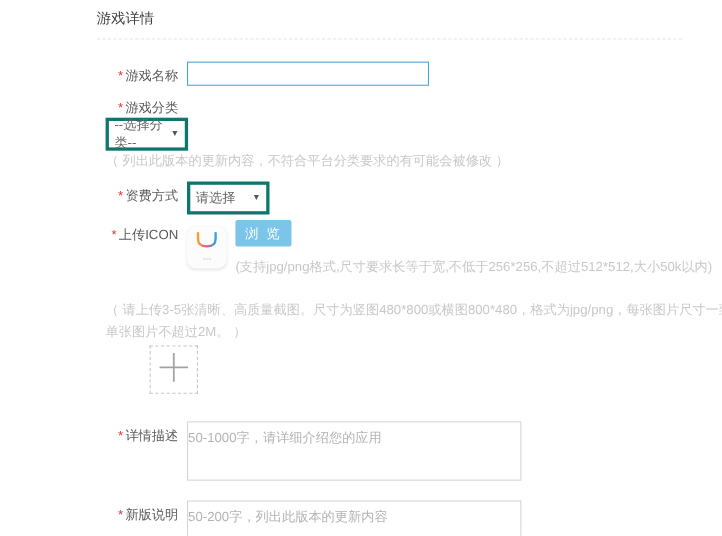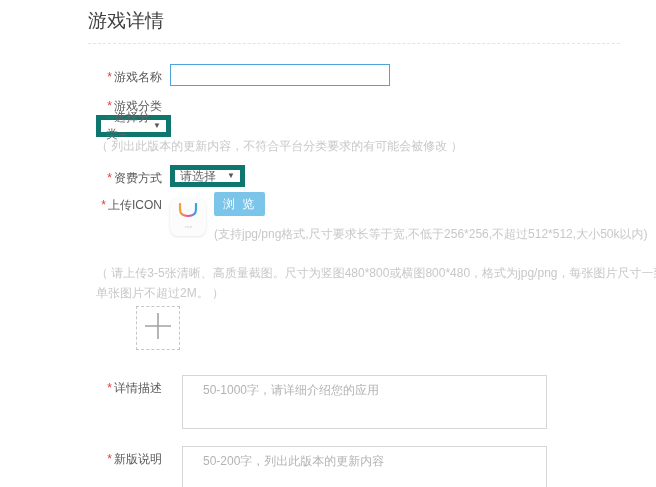--- a/index.html
+++ b/index.html
@@ -2,36 +2,36 @@
 <html><head>
 <meta charset="utf-8">
 <style>
   * { box-sizing: border-box; }
   html, body { margin: 0; padding: 0; background: #ffffff; }
   body {
     width: 656px; height: 487px; overflow: hidden;
     font-family: "Liberation Sans", "DejaVu Sans", sans-serif;
   }
   .container { padding: 8px 0 0 88px; }
-  .page-title { font-size: 19px; color: #3f3f3f; font-weight: 400; margin: 0; }
+  .page-title { font-size: 13px; color: #3f3f3f; font-weight: 400; margin: 0; }
   .divider { width: 532px; border-bottom: 1px dashed #e4e4e4; margin-top: 9px; }
   .form { padding-top: 20px; }
   .row { display: flex; align-items: flex-start; }
   .label-col { width: 74px; text-align: right; font-size: 12px; color: #595959; padding-top: 5px; flex-shrink: 0; }
   .req { color: #e4393c; margin-right: 2px; font-size: 12px; }
   .field-col { margin-left: 8px; }
 
   .row-name { margin-bottom: 7px; }
   .text-input {
     width: 220px; height: 22px; border: 1px solid #4da3dc; outline: none;
     padding: 0 6px; font-size: 12px; color: #333; font-family: inherit;
   }
 
   .select {
-    width: 75px; height: 22px; padding: 0 5px; border: 5px solid #0f766e; background: #fff;
+    width: 75px; height: 22px; padding: 12px 5px; border: 3px solid #0f766e; background: #fff;
     display: flex; justify-content: space-between; align-items: center;
     font-size: 12px; color: #666; cursor: pointer;
   }
   .arrow { font-size: 8px; color: #555; line-height: 1; }
 
   .note { font-size: 12px; color: #c8c8c8; line-height: 20px; }
   .row-category { margin-bottom: 12px; flex-direction: column; }
   .row-category .note { margin-top: 2px; line-height: 14px; }
   .row-fee { margin-bottom: 5px; }
 
@@ -52,22 +52,22 @@
   .icon-note { margin-top: 11px; white-space: nowrap; line-height: 14px; }
 
   .row-shot { margin-bottom: 25px; }
   .nowrap { white-space: nowrap; }
   .upload-box {
     width: 44px; height: 44px; border: 1px dashed #c6c6c6; margin: 3px 0 0 40px;
     display: flex; align-items: center; justify-content: center; cursor: pointer; background: #fff;
   }
 
   .textarea {
-    width: 365px; height: 54px; border: 1px solid #d6d6d6; resize: none; outline: none;
-    font-size: 12px; padding: 6px 20px; color: #333; font-family: inherit; margin-left: 12px;
+    width: 304px; height: 54px; border: 1px solid #d6d6d6; resize: none; outline: none;
+    font-size: 12px; padding: 6px 0; color: #333; font-family: inherit;
   }
   .textarea::placeholder, .cs-input::placeholder { color: #b3b3b3; opacity: 1; }
   .row-desc { margin-bottom: 13px; }
   .row-version { margin-bottom: 8px; }
   .cs-input {
     width: 365px; height: 22px; border: 1px solid #d6d6d6; outline: none;
     padding: 0 6px; font-size: 12px; color: #333; font-family: inherit;
   }
 </style>
 </head>

